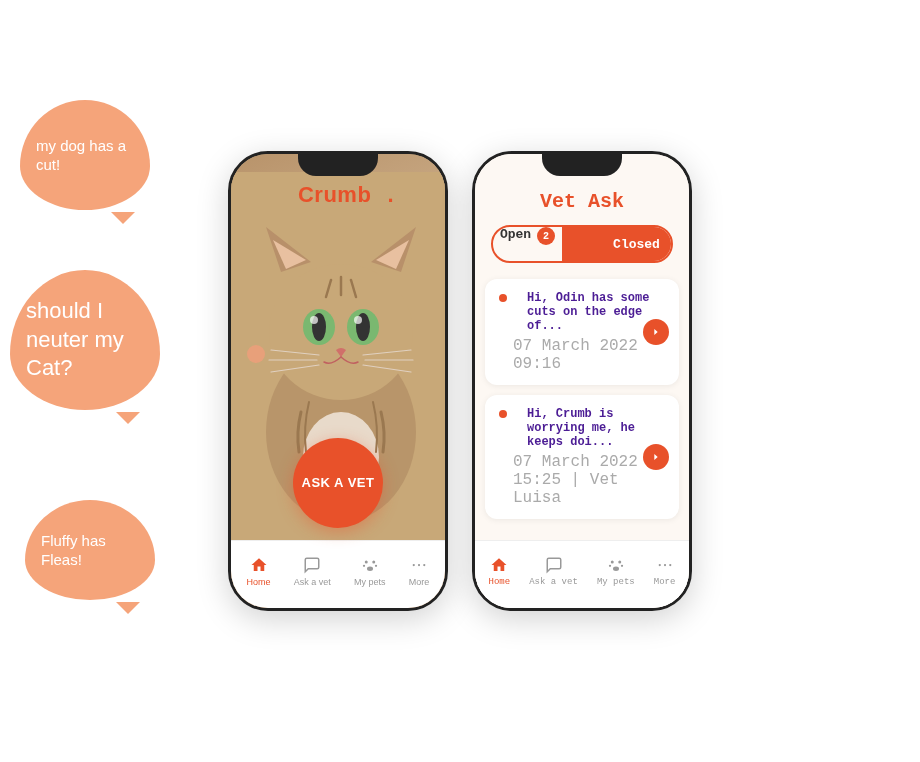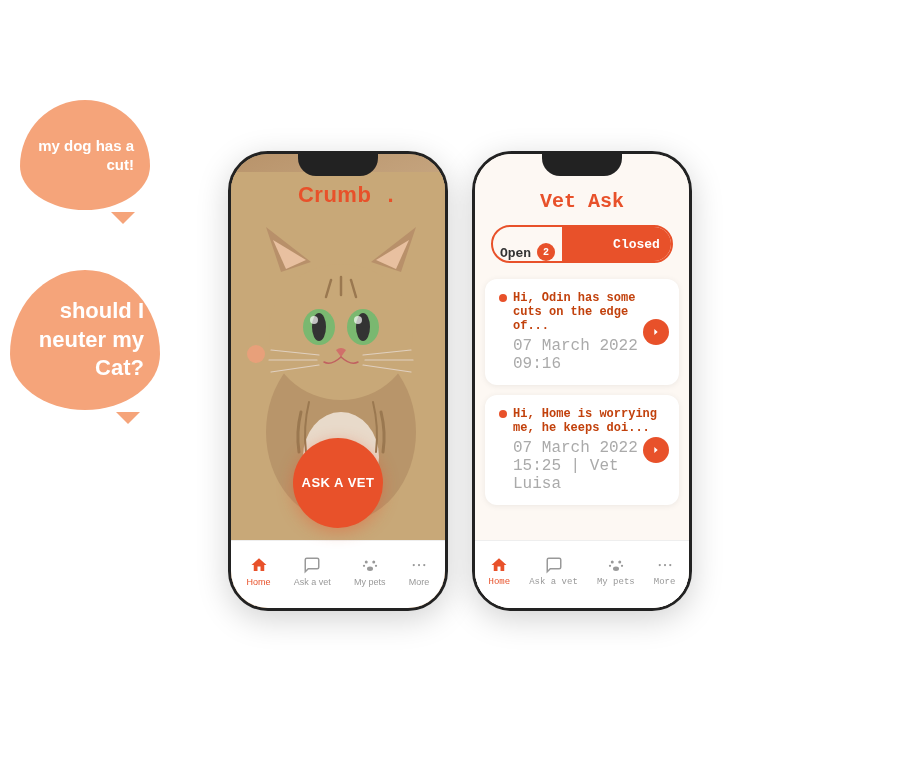--- a/index.html
+++ b/index.html
@@ -35,22 +35,22 @@
       height: 100%;
     }
 
     .bubble {
       position: absolute;
       background: #f5a47a;
       border-radius: 50%;
       display: flex;
       align-items: center;
       justify-content: center;
-      text-align: right;
-      font-weight: 700;
+      text-align: left;
+      font-weight: 400;
       font-size: 16px;
       color: #fff;
       line-height: 1.3;
       padding: 16px;
     }
 
     .bubble::after {
       content: '';
       position: absolute;
       bottom: -12px;
@@ -252,21 +252,21 @@
       margin: 0 16px 16px;
       border: 2px solid #e8512a;
       border-radius: 25px;
       overflow: hidden;
       height: 38px;
     }
 
     .tab-open {
       flex: 1;
       display: flex;
-      align-items: flex-end;
+      align-items: flex-start;
       justify-content: center;
       gap: 6px;
       font-size: 13px;
       font-weight: 600;
       color: #333;
       height: 100%;
     }
 
     .tab-badge {
       background: #e8512a;
@@ -308,24 +308,24 @@
       box-shadow: 0 1px 6px rgba(0,0,0,0.07);
       position: relative;
       display: flex;
       flex-direction: column;
       gap: 4px;
     }
 
     .question-text {
       font-size: 12px;
       font-weight: 600;
-      color: #c2410c;
+      color: #4c1d95;
       display: flex;
       align-items: flex-start;
-      gap: 6px;
+      gap: 20px;
     }
 
     .q-dot {
       width: 8px;
       height: 8px;
       border-radius: 50%;
       background: #e8512a;
       margin-top: 3px;
       flex-shrink: 0;
     }
@@ -373,20 +373,23 @@
 
 <div class="scene">
 
   <div class="bubble-area">
     <div class="bubble bubble1">
       <span>my dog has a cut!</span>
     </div>
     <div class="bubble bubble2">
       <span>should I neuter my Cat?</span>
     </div>
+    <div class="bubble bubble3">
+      <span>Fluffy has Fleas!</span>
+    </div>
   </div>
 
   <div class="phone phone1">
     <div class="notch"></div>
     <div class="phone1-bg">
 
       <div class="cat-svg-wrapper">
         <svg viewBox="0 0 220 380" width="220" height="380">
 
           <rect width="220" height="380" fill="#c8a878"></rect>
@@ -522,21 +525,21 @@
           <div class="chevron-btn">
             <svg width="10" height="10" viewBox="0 0 24 24" fill="white">
                 <path d="M8 5l8 7-8 7"></path>
               </svg>
           </div>
         </div>
 
         <div class="question-card">
           <div class="question-text">
             <div class="q-dot"></div>
-            <span>Hi, Home is worrying me, he keeps doi...</span>
+            <span>Hi, Crumb is worrying me, he keeps doi...</span>
           </div>
           <div class="question-meta">
             <span>07 March 2022 15:25 | Vet Luisa</span>
           </div>
           <div class="chevron-btn">
             <svg width="10" height="10" viewBox="0 0 24 24" fill="white">
                 <path d="M8 5l8 7-8 7"></path>
               </svg>
           </div>
         </div>

